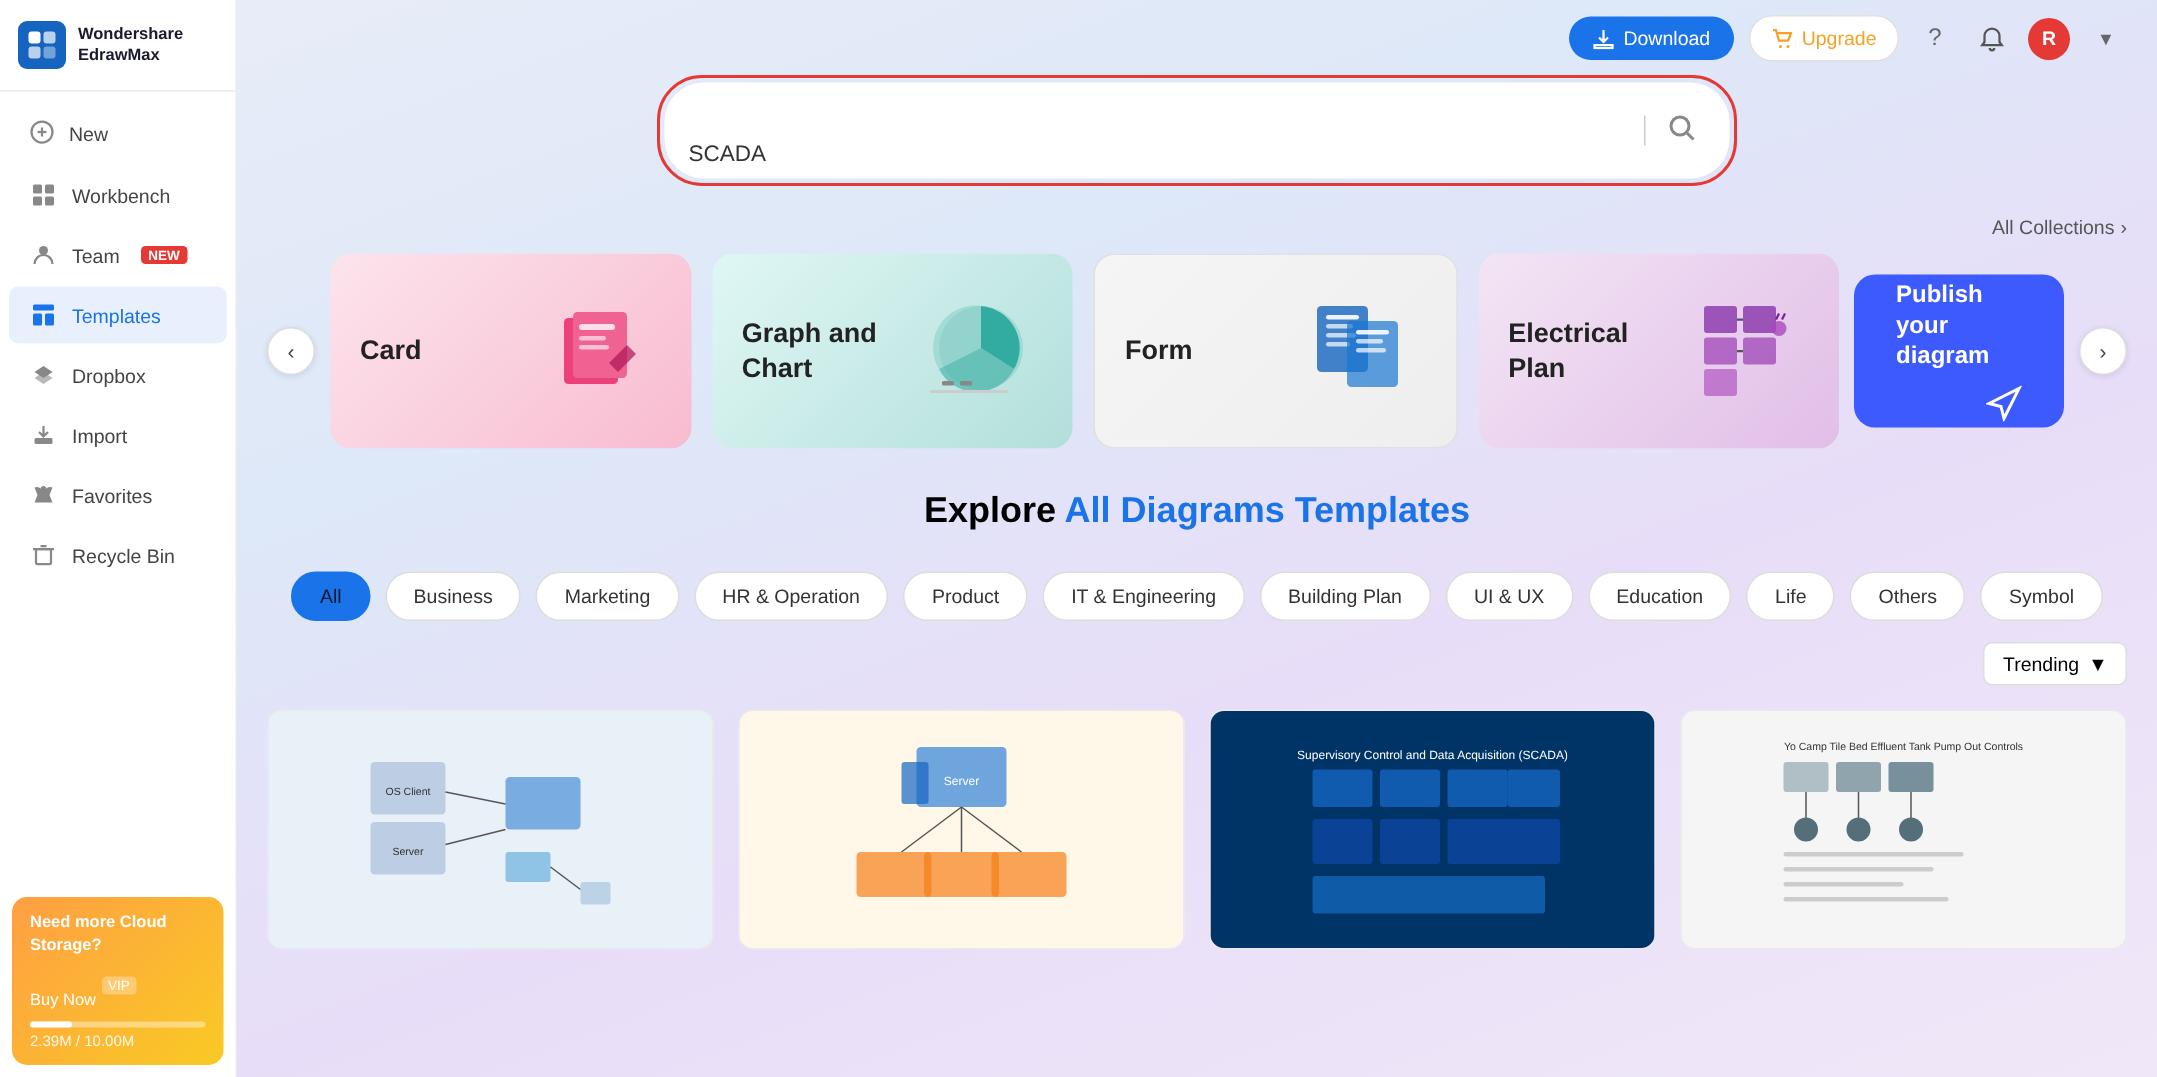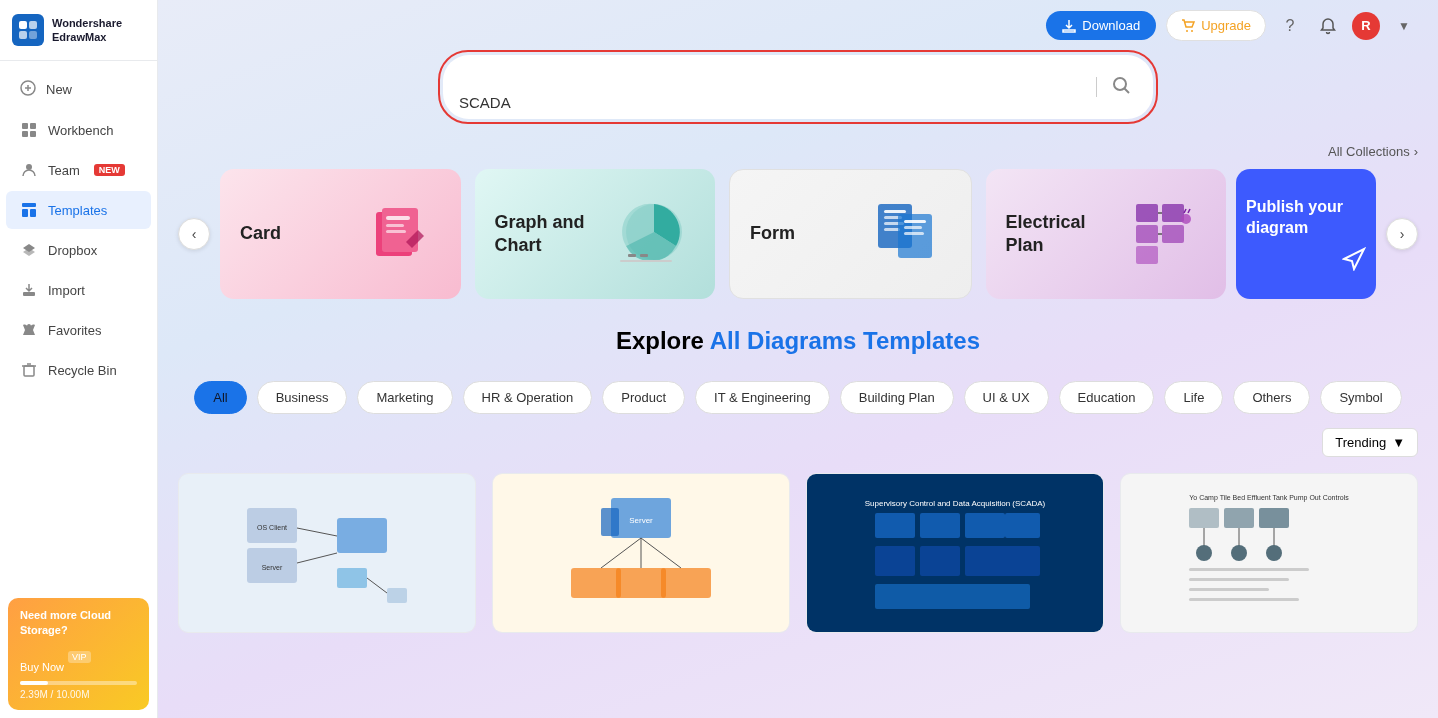--- a/index.html
+++ b/index.html
@@ -244,27 +244,27 @@
     .card-purple { background: linear-gradient(135deg, #f3e5f5, #e1bee7); }
     .card-label { font-size: 18px; font-weight: 700; color: #222; max-width: 100px; line-height: 1.3; }
     .card-illustration { width: 90px; height: 90px; display: flex; align-items: center; justify-content: center; flex-shrink: 0; }
 
     
     .publish-banner {
       width: 140px;
       min-width: 140px;
       background: #3d5afe;
       border-radius: 14px;
-      padding: 10px;
+      padding: 28px;
       color: white;
       cursor: pointer;
       display: flex;
       flex-direction: column;
       justify-content: center;
-      height: 130px;
+      height: 102px;
     }
     .publish-title { font-size: 16px; font-weight: 700; line-height: 1.3; }
     .publish-icon { margin-top: 8px; display: flex; justify-content: flex-end; }
 
     
     .explore-section { padding: 28px 20px 10px; text-align: center; }
 
     .filter-tags {
       display: flex;
       flex-wrap: wrap;

